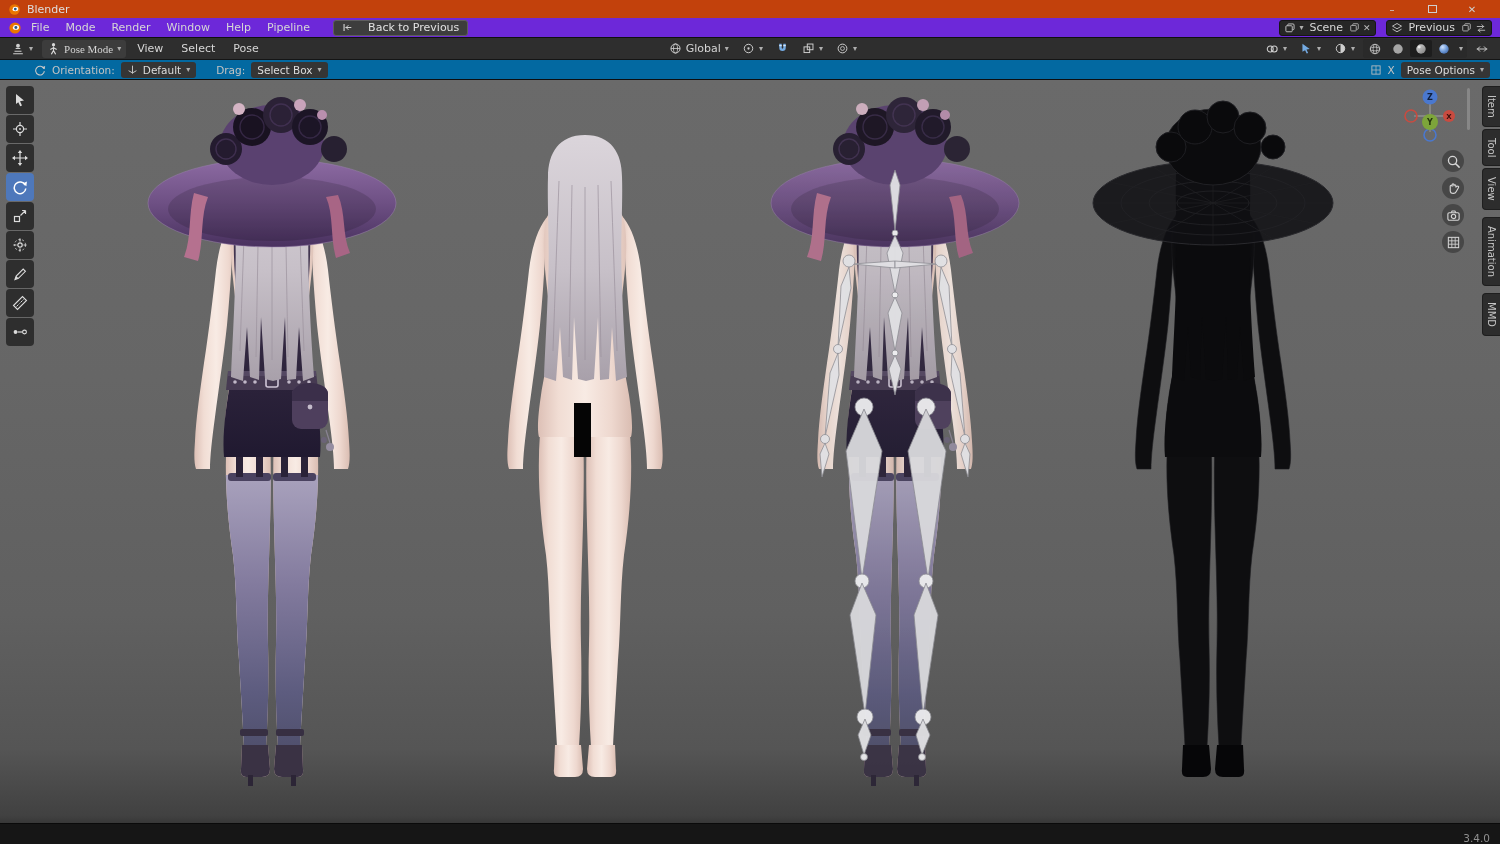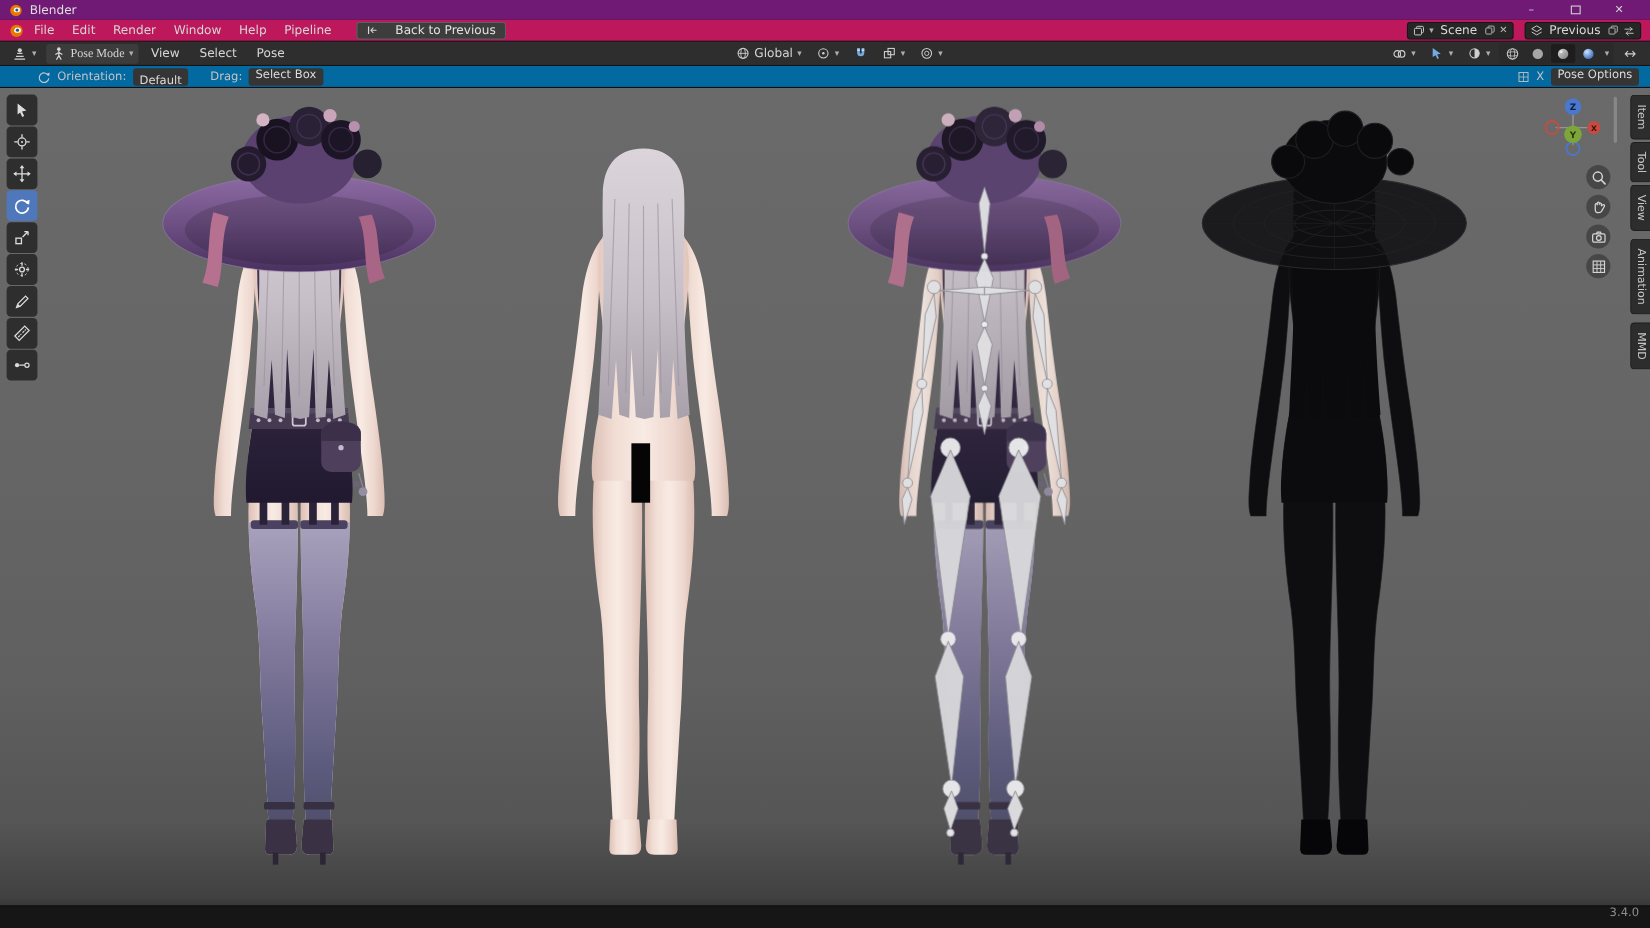--- a/index.html
+++ b/index.html
@@ -2,49 +2,49 @@
 <html><head>
 <meta charset="utf-8">
 <style>
   * { margin:0; padding:0; box-sizing:border-box; }
   html,body { width:1500px; height:844px; overflow:hidden; background:#000;
     font-family:"DejaVu Sans","Liberation Sans",sans-serif; font-size:11px; color:#d4d4d4;
     -webkit-font-smoothing:antialiased; }
   .window { width:1500px; height:844px; display:flex; flex-direction:column; }
 
   
-  .titlebar { height:18px; background:#701a75; display:flex; align-items:center; padding:0 8px; flex:0 0 auto; }
+  .titlebar { height:18px; background:#c2410c; display:flex; align-items:center; padding:0 8px; flex:0 0 auto; }
   .tb-title { margin-left:6px; color:#dedede; font-size:11px; }
   .tb-controls { margin-left:auto; display:flex; align-items:center; gap:0; }
   .tb-btn { width:40px; height:18px; display:flex; align-items:center; justify-content:center; color:#cfcfcf; font-size:10px; cursor:default; }
   .maxbox { width:9px; height:8px; border:1px solid #cfcfcf; display:inline-block; }
 
   
-  .menubar { height:20px; background:#be185d; display:flex; align-items:center; padding:0 8px; gap:2px; flex:0 0 auto; border-bottom:1px solid #101010; }
+  .menubar { height:20px; background:#6d28d9; display:flex; align-items:center; padding:0 8px; gap:2px; flex:0 0 auto; border-bottom:1px solid #101010; }
   .menu-item { padding:0 7px; color:#d6d6d6; height:100%; display:flex; align-items:center; border-radius:3px; }
   .back-btn { margin-left:14px; display:flex; align-items:center; gap:15px; background:#3d3d3d; border:1px solid #5e5e5e; border-radius:3px; height:16px; padding:0 8px; color:#e2e2e2; }
   .db-widget { display:flex; align-items:center; gap:3px; background:#262626; border:1px solid #161616; border-radius:3px; height:16px; padding:0 4px; margin-left:8px; }
   .db-label { color:#d8d8d8; padding:0 3px;text-align:right; }
   .chev { font-size:8px; color:#aeaeae; line-height:1; }
 
   
   .vheader { height:22px; background:#2e2e2e; border-bottom:1px solid #151515; display:flex; align-items:center; padding:0 6px; gap:4px; flex:0 0 auto; }
   .hbtn { display:flex; align-items:center; gap:4px; height:18px; padding:0 5px; border-radius:3px; background:transparent; }
   .hbtn.pill { background:#3c3c3c;font-family:Liberation Serif, serif; }
   .hmenu { padding:0 7px; color:#d6d6d6; }
   .center-cluster { margin-left:auto; margin-right:auto; display:flex; align-items:flex-start; gap:3px; }
   .right-cluster { display:flex; align-items:center; gap:3px; }
   .shade-group { display:flex; align-items:center; background:#2a2a2a; border-radius:3px; padding:1px; gap:1px; }
   .shade-btn { width:22px; height:17px; display:flex; align-items:center; justify-content:center; border-radius:2px; }
   .shade-btn.active { background:#1d1d1d; }
 
   
   .tsettings { height:20px; background:#0369a1; border-bottom:1px solid #0e0e0e; display:flex; align-items:center; padding:0 10px 0 34px; gap:6px; flex:0 0 auto; font-size:10.5px; }
   .ts-label { color:#c3c3c3; }
-  .ts-drop { display:flex; align-items:center; gap:5px; background:#353535; border-radius:3px; height:16px; padding:0 6px; color:#dddddd;flex-direction:column; }
+  .ts-drop { display:flex; align-items:center; gap:5px; background:#353535; border-radius:3px; height:16px; padding:0 6px; color:#dddddd; }
   .ts-right { margin-left:auto; display:flex; align-items:center; gap:6px; }
 
   
   .viewport { position:relative; flex:1 1 auto; background:linear-gradient(180deg,#6a6a6a 0%,#666666 40%,#606060 72%,#555555 90%,#414141 99%,#383838 100%); overflow:hidden; }
   .scene-svg { position:absolute; inset:0; width:100%; height:100%; display:block; }
 
   
   .vtoolbar { position:absolute; left:6px; top:6px; display:flex; flex-direction:column; gap:1px; }
   .tool-btn { width:28px; height:28px; background:rgba(44,44,44,.96); border-radius:4px; display:flex; align-items:center; justify-content:center; }
   .tool-btn.active { background:#4e78bb; }
@@ -54,21 +54,21 @@
   .viewbtns { position:absolute; top:70px; right:36px; display:flex; flex-direction:column; gap:5px; align-items:center; }
   .vbtn { width:22px; height:22px; border-radius:50%; background:rgba(32,32,32,.45); display:flex; align-items:center; justify-content:center; }
   .vscroll { position:absolute; top:8px; right:30px; width:3px; height:42px; background:rgba(255,255,255,.20); border-radius:2px; }
 
   
   .side-tabs { position:absolute; top:6px; right:0; display:flex; flex-direction:column; gap:2px; }
   .side-tab { writing-mode:vertical-rl; background:rgba(40,40,40,.92); color:#c6c6c6; font-size:10px; padding:8px 3px; border-radius:4px 0 0 4px; border:1px solid #1e1e1e; border-right:none; }
   .side-tab.gap { margin-top:5px; }
 
   
-  .statusbar { height:21px; background:#161616; display:flex; align-items:flex-start; justify-content:space-between; padding:0 10px; flex:0 0 auto; font-size:10.5px; color:#8f8f8f; border-top:1px solid #0a0a0a; }
+  .statusbar { height:21px; background:#161616; display:flex; align-items:flex-end; justify-content:space-between; padding:0 10px; flex:0 0 auto; font-size:10.5px; color:#8f8f8f; border-top:1px solid #0a0a0a; }
 
   svg { display:block; }
 </style>
 </head>
 <body>
 
 <div class="window">
 
   <div class="titlebar">
     <svg width="13" height="13" viewBox="0 0 16 16">
@@ -88,21 +88,21 @@
   </div>
 
   <div class="menubar">
     <svg width="14" height="14" viewBox="0 0 16 16">
       <circle cx="8" cy="8" r="6.4" fill="#ea7600"></circle>
       <ellipse cx="9" cy="7.4" rx="3.6" ry="2.7" fill="#ffffff"></ellipse>
       <circle cx="9" cy="7.4" r="1.7" fill="#265787"></circle>
       <path d="M2,7.5 L7,4.5 L5.5,7.5 Z" fill="#ea7600"></path>
     </svg>
     <span class="menu-item">File</span>
-    <span class="menu-item">Edit</span>
+    <span class="menu-item">Mode</span>
     <span class="menu-item">Render</span>
     <span class="menu-item">Window</span>
     <span class="menu-item">Help</span>
     <span class="menu-item">Pipeline</span>
 
     <div class="back-btn">
       <svg width="11" height="11" viewBox="0 0 16 16">
         <path d="M3,3 V13" stroke="#d8d8d8" stroke-width="1.6" fill="none"></path>
         <path d="M13,8 H6 M6,8 l3,-3 M6,8 l3,3" stroke="#d8d8d8" stroke-width="1.4" fill="none" stroke-linecap="round" stroke-linejoin="round"></path>
       </svg>

